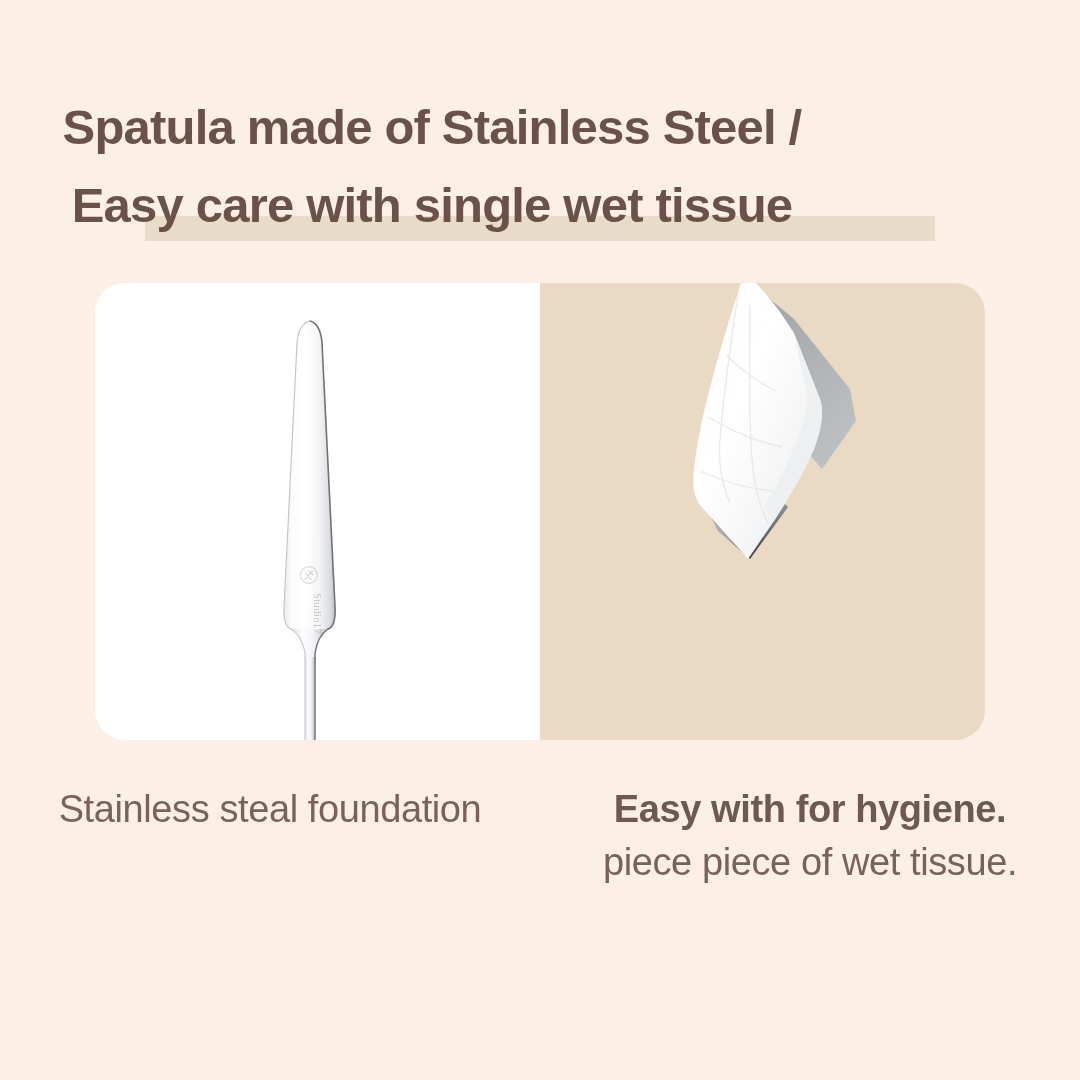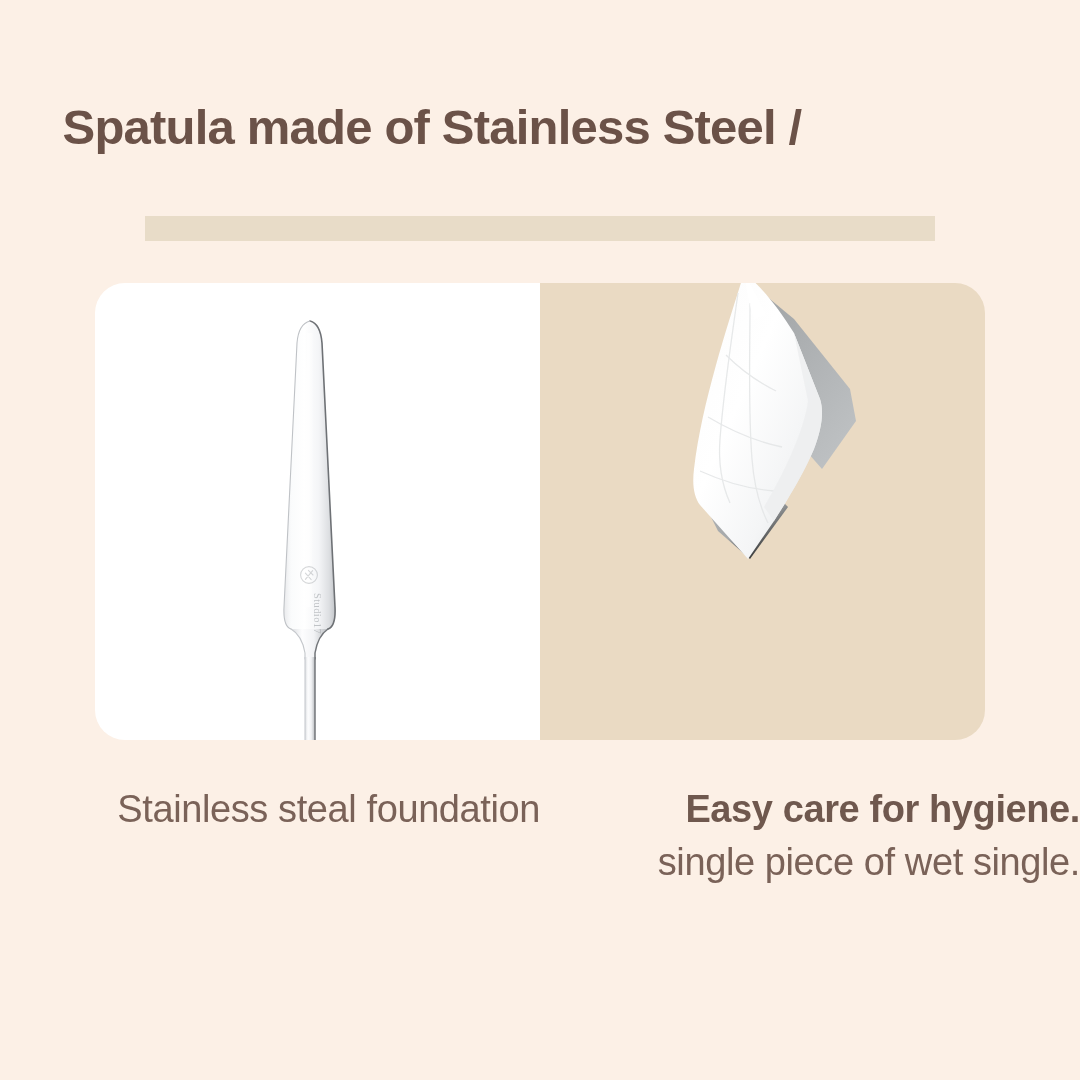--- a/index.html
+++ b/index.html
@@ -97,21 +97,21 @@
   
   .captions {
     position: absolute;
     left: 0;
     top: 783px;
     width: 1080px;
     display: flex;
   }
   .caption {
     width: 540px;
-    text-align: right;
+    text-align: center;
     color: #7A6258;
     font-size: 38px;
     line-height: 53px;
     letter-spacing: -0.4px;
   }
   .caption-left {
     padding-top: 0;
   }
   .caption-line {
     display: block;
@@ -122,20 +122,23 @@
     color: #6F584E;
   }
 </style>
 </head>
 <body>
 
 <div class="heading">
   <div class="highlight-bar"></div>
   <span class="heading-line heading-line-1">
     <span class="heading-text">Spatula made of Stainless Steel /</span>
+  </span>
+  <span class="heading-line heading-line-2">
+    <span class="heading-text">Easy care with single wet tissue</span>
   </span>
 </div>
 
 <div class="panels">
 
   <div class="panel panel-left">
     <svg class="spatula" viewBox="0 0 120 460">
       <defs>
         <linearGradient id="bladeGrad" x1="0" y1="0" x2="1" y2="0">
           <stop offset="0%" stop-color="#E9EAEC"></stop>
@@ -244,16 +247,16 @@
   </div>
 </div>
 
 <div class="captions">
 
   <div class="caption caption-left">
     <span class="caption-line">Stainless steal foundation</span>
   </div>
 
   <div class="caption caption-right">
-    <span class="caption-line bold">Easy care for hygiene.</span>
-    <span class="caption-line">single piece of wet single.</span>
+    <span class="caption-line bold">Easy with for hygiene.</span>
+    <span class="caption-line">piece piece of wet tissue.</span>
   </div>
 </div>
 
 </body></html>

